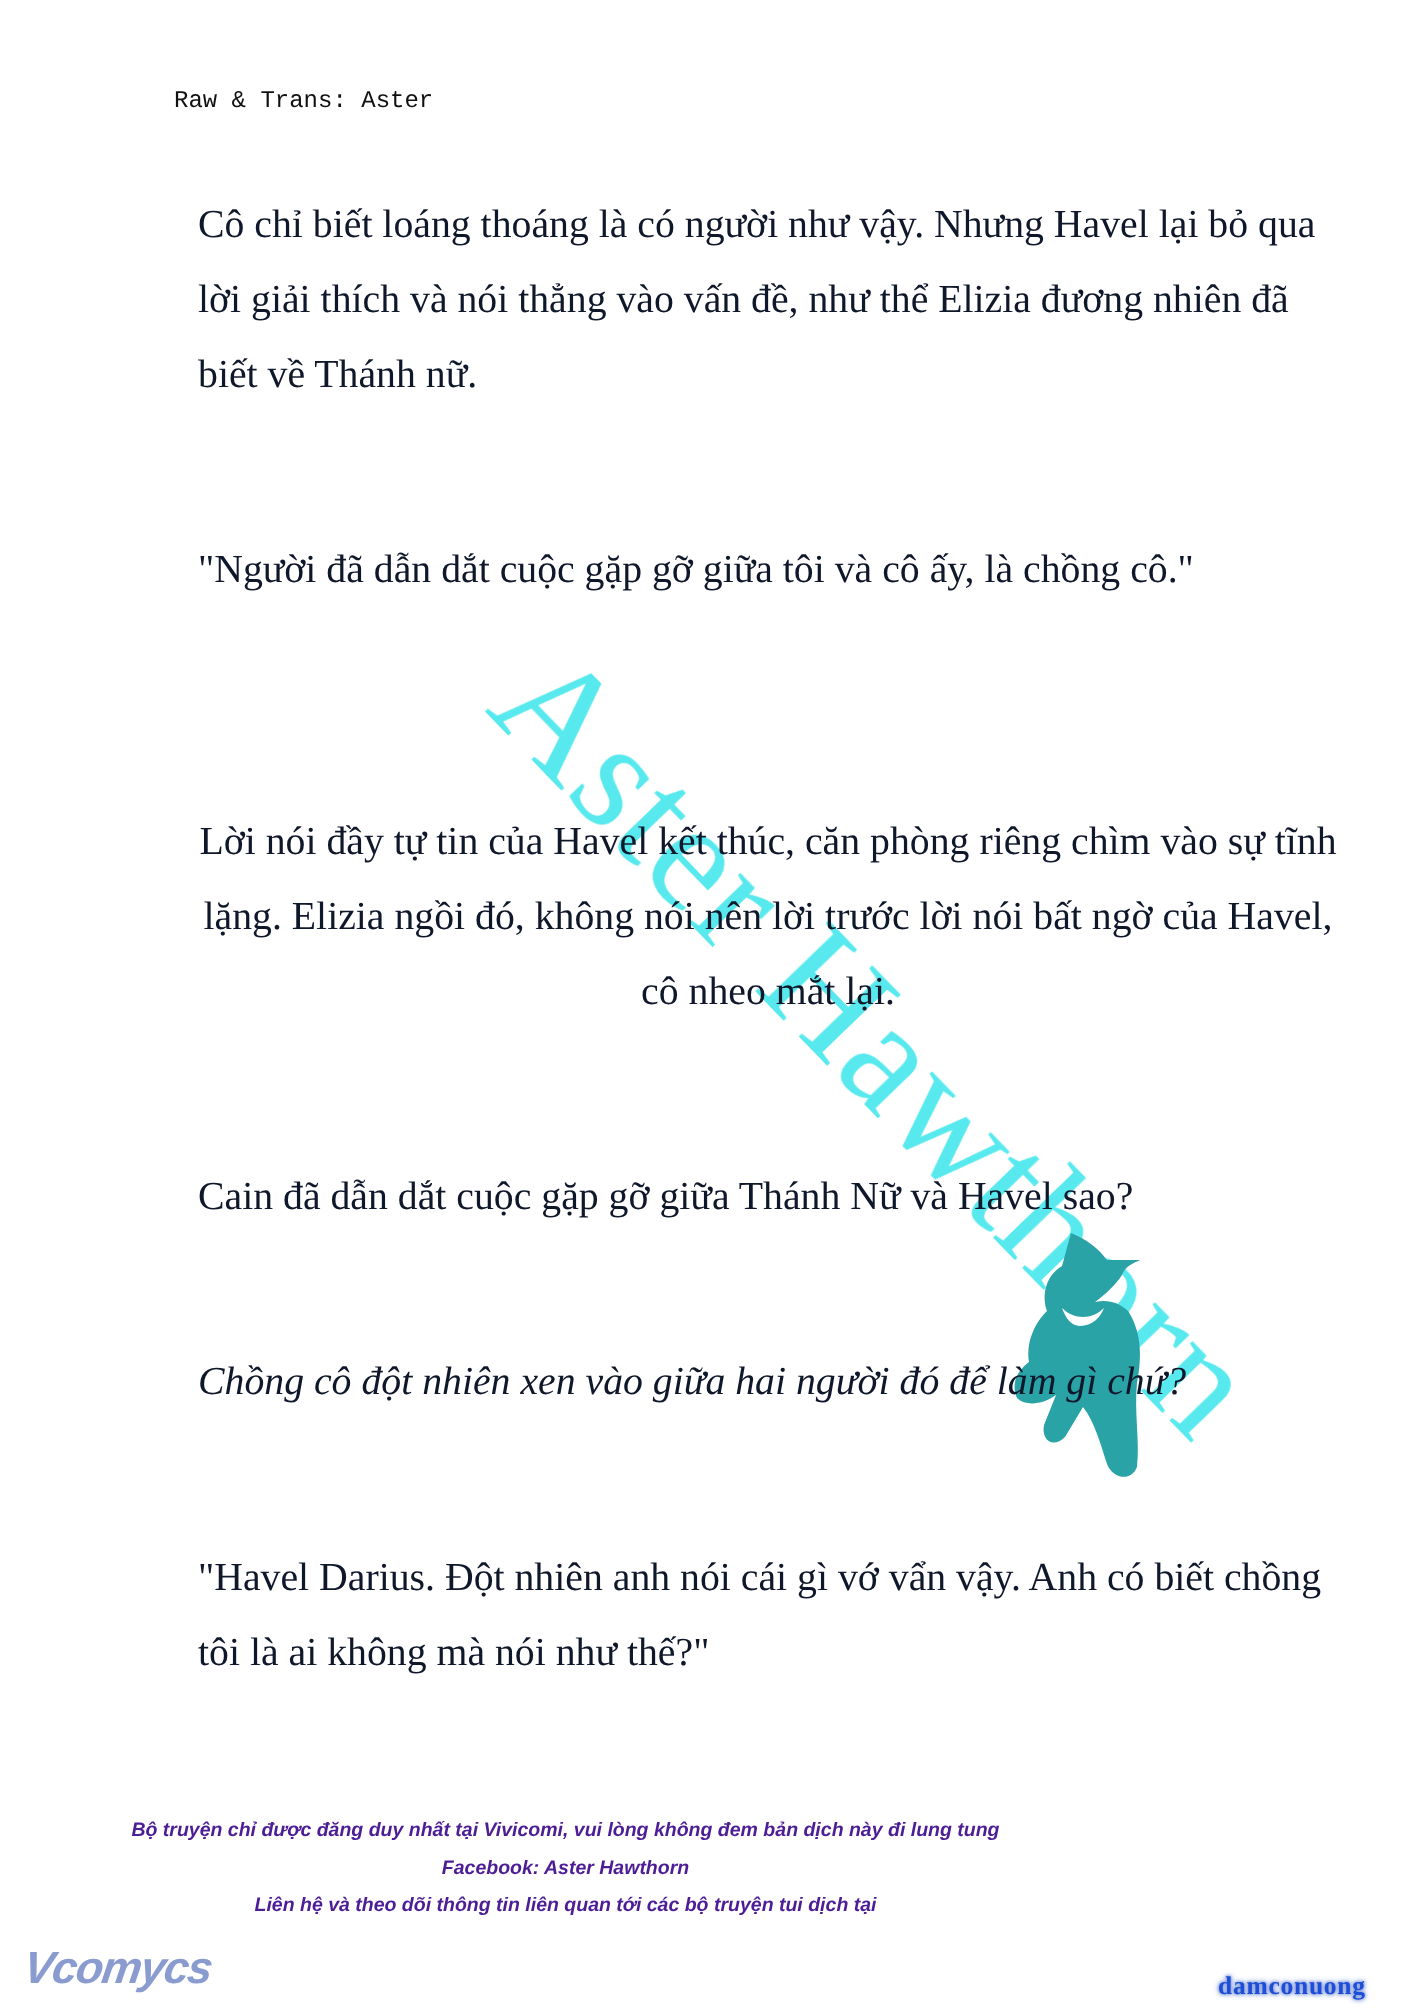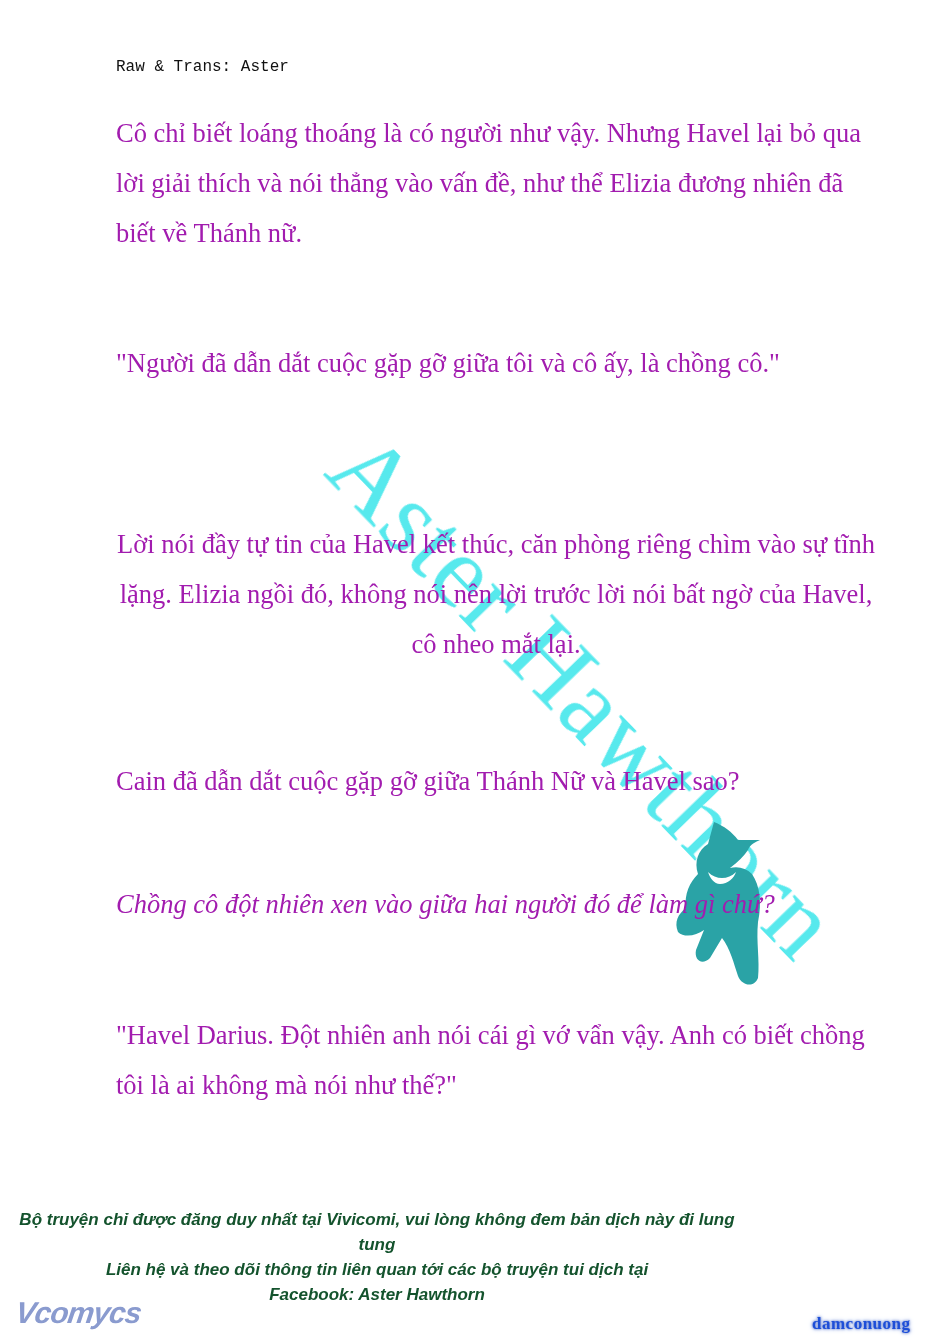--- a/index.html
+++ b/index.html
@@ -21,22 +21,22 @@
       font-size: 16px;
       color: #111111;
     }
     .body-text {
       position: absolute;
       left: 116px;
       width: 760px;
       font-family: "Liberation Serif", serif;
       font-size: 26.5px;
       line-height: 50px;
-      color: #a21caf;
-      margin: 0;
+      color: #0f172a;
+      margin: 16px;
     }
     .p1 { top: 108px; }
     .p2 { top: 338px; }
     .p3 { top: 519px; text-align: center; }
     .p4 { top: 756px; }
     .p5 { top: 879px; font-style: italic; }
     .p6 { top: 1010px; }
 
     .watermark {
       position: absolute;
@@ -71,23 +71,23 @@
 
     .footer {
       position: absolute;
       left: 0;
       width: 754px;
       top: 1207px;
       text-align: center;
       font-family: "Liberation Sans", sans-serif;
       font-style: italic;
       font-weight: bold;
-      font-size: 17px;
+      font-size: 13px;
       line-height: 25px;
-      color: #14532d;
+      color: #4c1d95;
     }
     .footer div { margin: 0; }
 
     .logo-vcomycs {
       position: absolute;
       left: 16px;
       top: 1296px;
       font-family: "Liberation Sans", sans-serif;
       font-style: italic;
       font-weight: bold;
@@ -137,18 +137,18 @@
 
 <p class="body-text p1">Cô chỉ biết loáng thoáng là có người như vậy. Nhưng Havel lại bỏ qua lời giải thích và nói thẳng vào vấn đề, như thể Elizia đương nhiên đã biết về Thánh nữ.</p>
 <p class="body-text p2">"Người đã dẫn dắt cuộc gặp gỡ giữa tôi và cô ấy, là chồng cô."</p>
 <p class="body-text p3">Lời nói đầy tự tin của Havel kết thúc, căn phòng riêng chìm vào sự tĩnh lặng. Elizia ngồi đó, không nói nên lời trước lời nói bất ngờ của Havel, cô nheo mắt lại.</p>
 <p class="body-text p4">Cain đã dẫn dắt cuộc gặp gỡ giữa Thánh Nữ và Havel sao?</p>
 <p class="body-text p5">Chồng cô đột nhiên xen vào giữa hai người đó để làm gì chứ?</p>
 <p class="body-text p6">"Havel Darius. Đột nhiên anh nói cái gì vớ vẩn vậy. Anh có biết chồng tôi là ai không mà nói như thế?"</p>
 
 <div class="footer">
   <div>Bộ truyện chỉ được đăng duy nhất tại Vivicomi, vui lòng không đem bản dịch này đi lung tung</div>
+  <div>Facebook: Aster Hawthorn</div>
   <div>Liên hệ và theo dõi thông tin liên quan tới các bộ truyện tui dịch tại</div>
-  <div>Facebook: Aster Hawthorn</div>
 </div>
 
 <div class="logo-vcomycs">Vcomycs</div>
 <div class="logo-damconuong">damconuong</div>
 
 </body></html>

